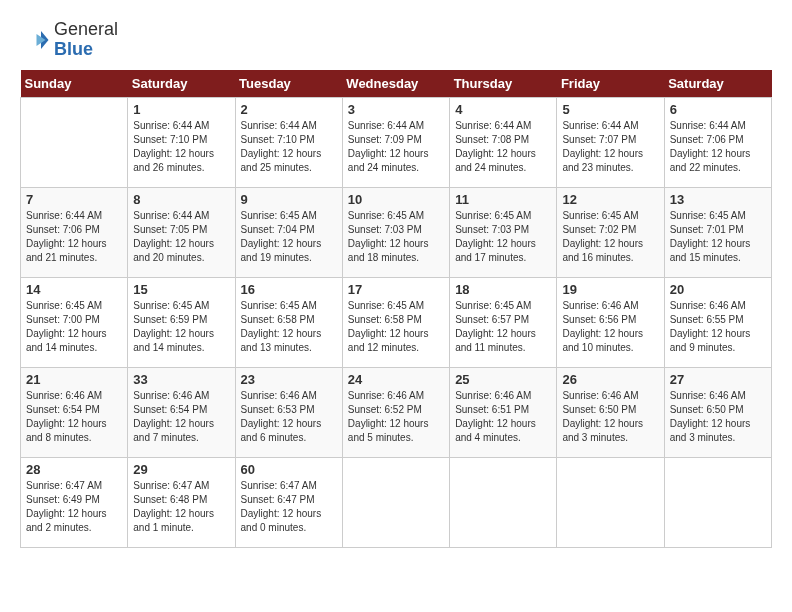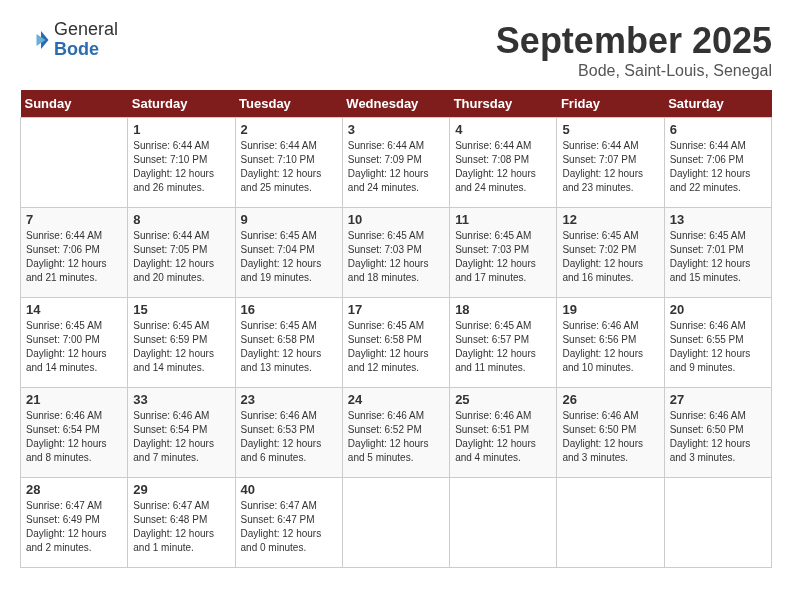--- a/index.html
+++ b/index.html
@@ -86,26 +86,22 @@
 <body>
 
 <div class="header">
   <div class="logo">
     <svg class="logo-icon" viewBox="0 0 40 40">
       <polygon points="28,8 38,20 28,32" fill="#2b6cb0"></polygon>
       <polygon points="22,12 34,20 22,28" fill="#6baed6"></polygon>
     </svg>
     <div class="logo-text">
       <span style="font-size:18px;font-weight:normal;color:#333;">General</span>
-      <span style="font-size:18px;font-weight:bold;color:#2b6cb0;">Bode</span>
+      <span style="font-size:18px;font-weight:bold;color:#2b6cb0;">Blue</span>
     </div>
-  </div>
-  <div class="title-block">
-    <div class="month-title">September 2025</div>
-    <div class="location">Bode, Saint-Louis, Senegal</div>
   </div>
 </div>
 
 <table>
   <thead>
     <tr>
     <th>Sunday</th>
         <th>Saturday</th>
         <th>Tuesday</th>
         <th>Wednesday</th>
@@ -293,21 +289,21 @@
 Sunset: 6:49 PM
 Daylight: 12 hours and 2 minutes.</div>
         </td>
         <td>
           <span class="day-number">29</span>
           <div class="day-info" style="white-space: pre-line;">Sunrise: 6:47 AM
 Sunset: 6:48 PM
 Daylight: 12 hours and 1 minute.</div>
         </td>
         <td>
-          <span class="day-number">40</span>
+          <span class="day-number">60</span>
           <div class="day-info" style="white-space: pre-line;">Sunrise: 6:47 AM
 Sunset: 6:47 PM
 Daylight: 12 hours and 0 minutes.</div>
         </td>
         <td class="empty-cell"></td>
         <td class="empty-cell"></td>
         <td class="empty-cell"></td>
         <td class="empty-cell"></td>
       </tr>
     </tbody>

